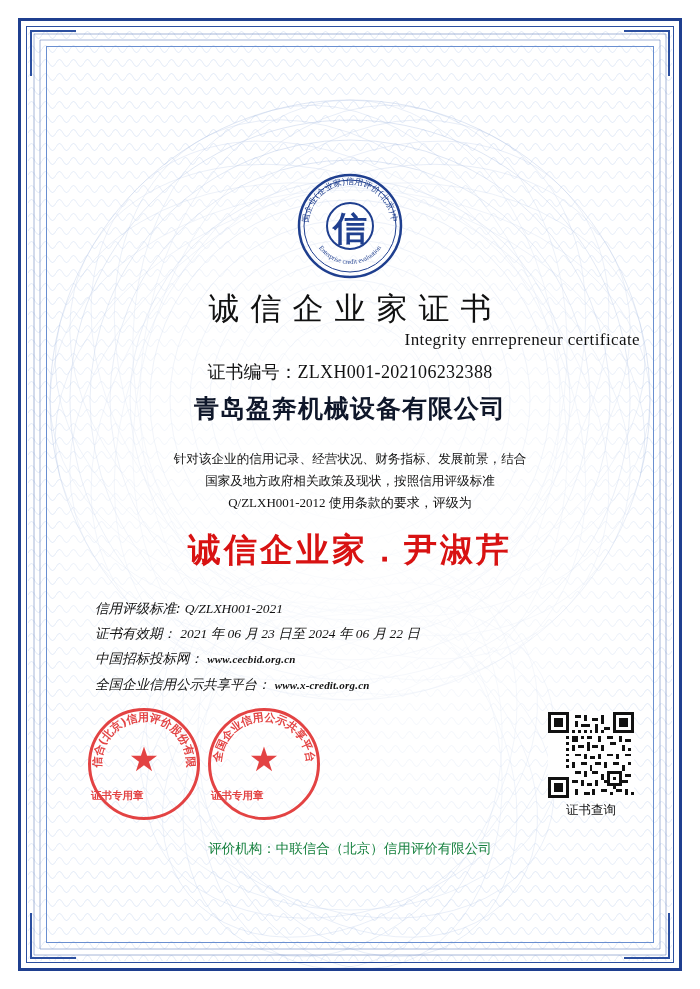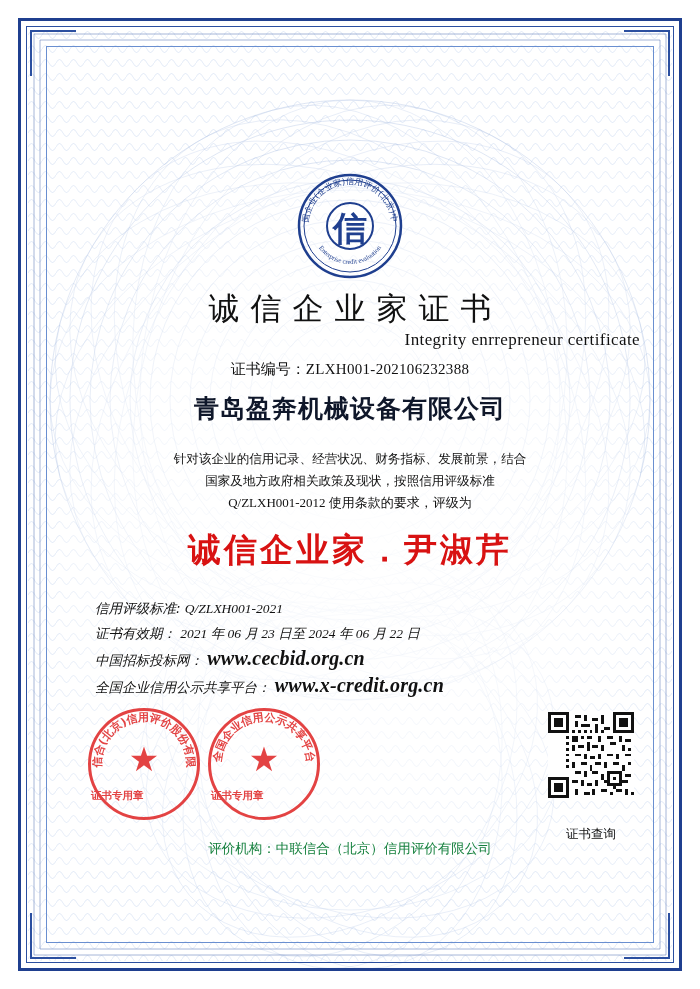--- a/index.html
+++ b/index.html
@@ -113,21 +113,21 @@
     letter-spacing: 0.4px;
     font-family: "Liberation Serif", serif;
   }
 
   .cert-no {
     position: absolute;
     top: 300px;
     left: 0;
     right: 0;
     text-align: center;
-    font-size: 15px;
+    font-size: 18px;
     color: #111111;
     font-family: "DejaVu Sans", sans-serif;
   }
   .cert-no .num {
     font-family: "Liberation Serif", serif;
     letter-spacing: 0.3px;
   }
 
   .company {
     position: absolute;
@@ -185,21 +185,21 @@
     font-size: 13.5px;
     line-height: 25px;
     white-space: nowrap;
   }
   .detail-row .val-serif {
     font-family: "Liberation Serif", serif;
   }
   .detail-row .url {
     font-family: "Liberation Serif", serif;
     font-weight: bold;
-    font-size: 20px;
+    font-size: 11px;
     letter-spacing: 0.2px;
   }
 
   
   .seal {
     position: absolute;
     width: 106px;
     height: 106px;
     border-radius: 50%;
     border: 3px solid #e02a2a;
@@ -246,21 +246,21 @@
     top: 652px;
     width: 86px;
     text-align: center;
   }
   .qr-code {
     width: 86px;
     height: 86px;
     display: block;
   }
   .qr-label {
-    margin-top: 28px;
+    margin-top: 4px;
     font-size: 12.5px;
     color: #111111;
     font-family: "DejaVu Sans", sans-serif;
   }
 
   .issuer {
     position: absolute;
     left: 0;
     right: 0;
     top: 780px;

